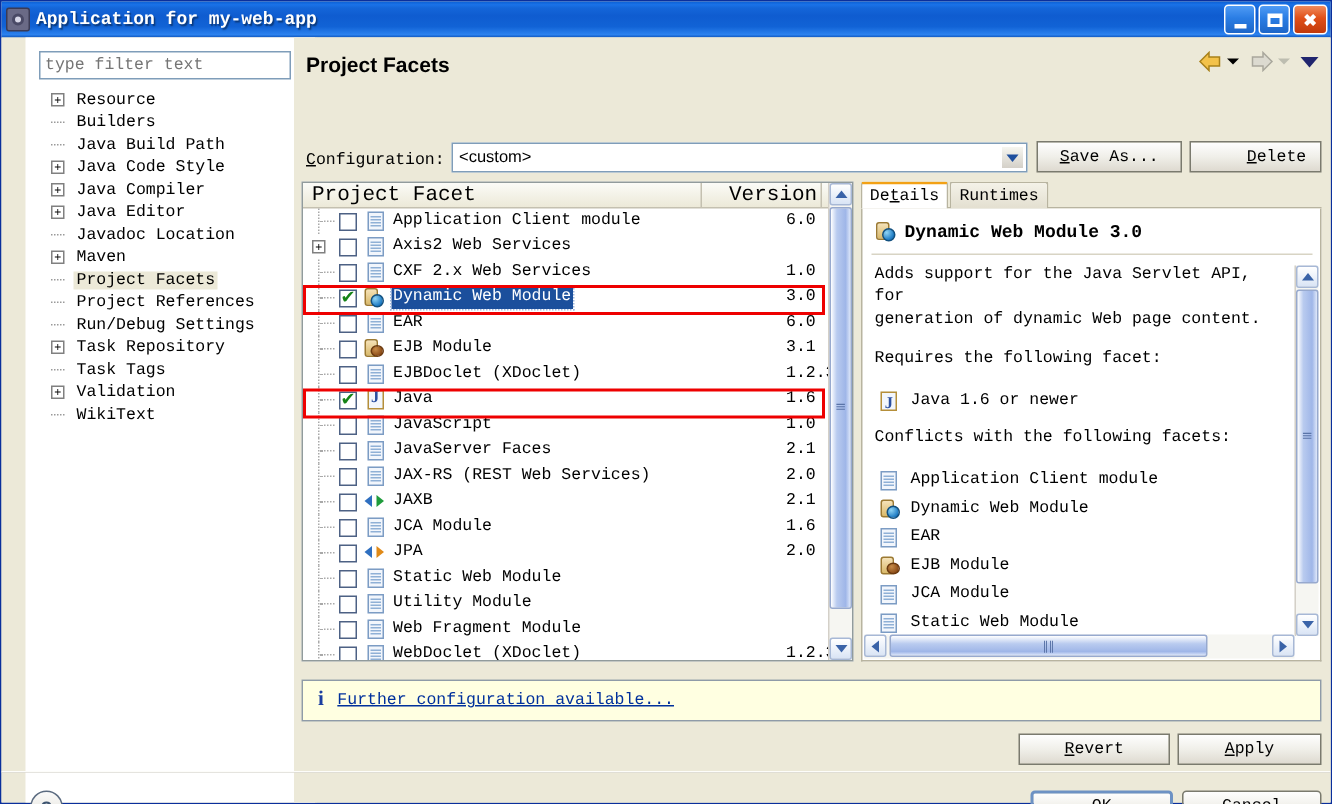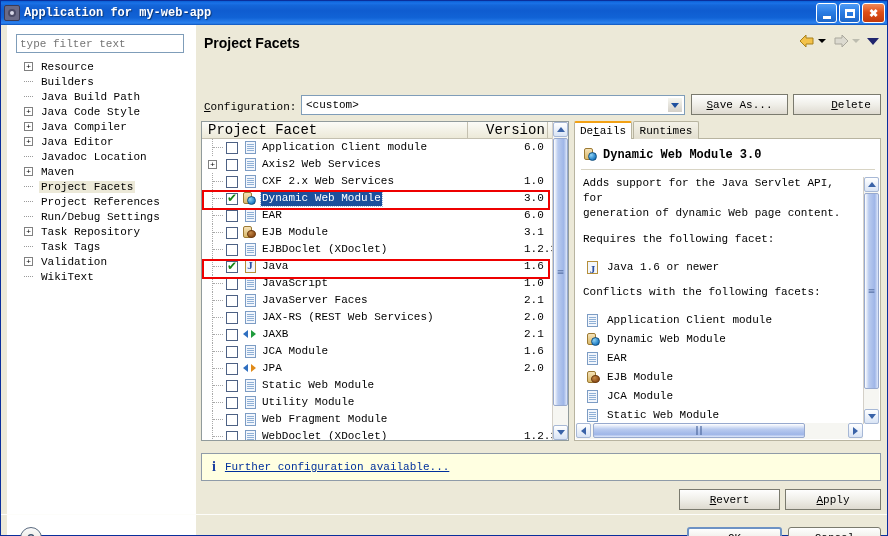--- a/index.html
+++ b/index.html
@@ -80,21 +80,21 @@
 
   
   #body-area {
     position: absolute; left: 0; top: 24px;
     width: 886px; height: 510px;
     background: #ece9d8;
   }
 
   
   #left-pane {
-    position: absolute; left: 6px; top: 0;
+    position: absolute; left: 16px; top: 0;
     width: 194px; height: 510px;
     background: #ffffff;
     border-right: 1px solid #b8b4a0;
   }
   #filter-box {
     position: absolute; left: 9px; top: 9px;
     width: 168px; height: 19px;
     border: 1px solid #7f9db9;
     background: #ffffff;
     font-family: "Liberation Mono", monospace;
@@ -180,21 +180,21 @@
     font-size: 11px; color: #000;
   }
   #config-combo {
     position: absolute; left: 105px; top: 70px;
     width: 384px; height: 20px;
     border: 1px solid #7f9db9;
     background: #fff;
   }
   #config-combo .val {
     position: absolute; left: 4px; top: 3px;
-    font-family: Liberation Mono, monospace; font-size: 11px; color: #000;
+    font-family: Liberation Sans, sans-serif; font-size: 11px; color: #000;
   }
   #config-combo .drop {
     position: absolute; right: 1px; top: 1px;
     width: 16px; height: 16px;
     background: linear-gradient(180deg,#f6f6f0,#d4d0c8);
     border: 1px solid #fff;
     display: flex; align-items: center; justify-content: center;
   }
   #config-combo .drop i {
     width: 0; height: 0;

